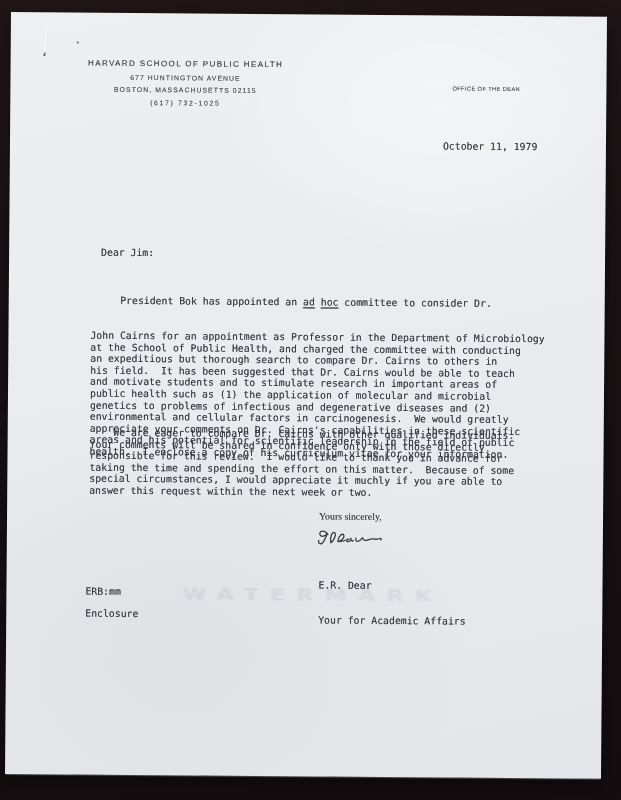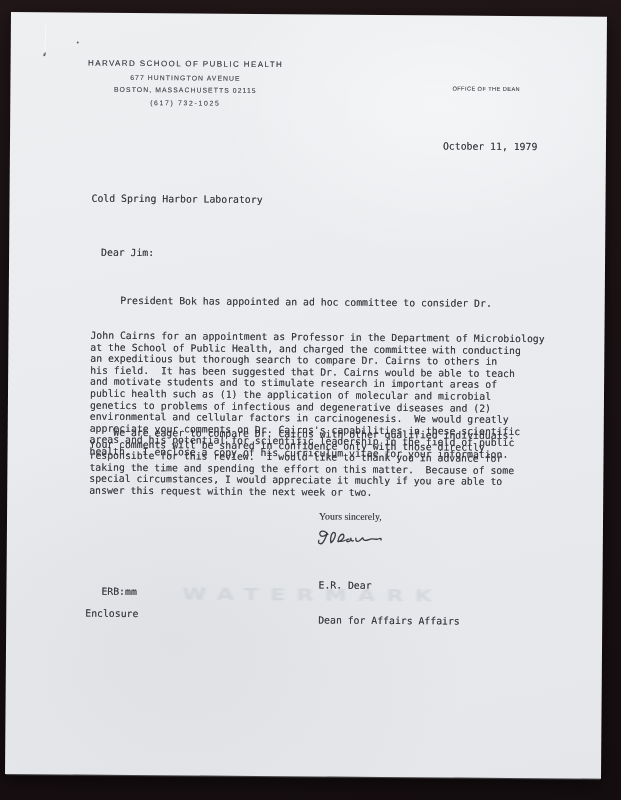--- a/index.html
+++ b/index.html
@@ -34,23 +34,23 @@
   .tw{font-family:"DejaVu Sans Mono", monospace;font-size:9.8px;line-height:11.6px;
       color:#35353b;white-space:pre;text-shadow:0 0 0.6px rgba(50,50,58,0.5);}
   .date{left:409px;top:125px;margin-left:24px;}
   .recipient{left:82px;top:180px;}
   .salutation{left:82px;top:234px;padding-left:10px;}
   .para1{left:82px;top:259px;}
   .para2{left:82px;top:414px;}
   .valediction{left:312px;top:496px;font-family:Liberation Serif, serif;}
   .sigblock{left:309px;top:513px;width:80px;height:28px;}
   .sender{left:312px;top:542px;}
-  .typist{left:79px;top:573px;margin-left:16px;}
+  .typist{left:79px;top:573px;}
   .enclosure{left:79px;top:595px;}
-  .uline{text-underline-offset:2px;text-decoration-thickness:0.8px;}
+  .uline{text-decoration:underline;text-underline-offset:2px;text-decoration-thickness:0.8px;}
   
   .watermark{left:176px;top:572px;width:280px;
       font-family:"DejaVu Sans", sans-serif;font-weight:bold;font-size:15px;
       letter-spacing:8px;color:rgba(135,143,156,0.16);filter:blur(0.7px);
       transform:scaleX(1.45) scaleY(1.1);transform-origin:left center;white-space:nowrap;}
   
   .speck-a{left:33px;top:40px;width:2px;height:4px;background:#55555c;border-radius:40% 60% 60% 40%;transform:rotate(18deg);}
   .speck-b{left:66px;top:29px;width:2px;height:2px;background:#5c5c63;border-radius:50%;}
   .scratch{left:34px;top:12px;width:1px;height:30px;background:rgba(255,255,255,0.55);transform:rotate(2deg);}
   svg.sig path{fill:none;stroke:#2c2c32;stroke-width:1.3;stroke-linecap:round;stroke-linejoin:round;opacity:0.92;}
@@ -64,21 +64,21 @@
     <div class="abs lh lh-title">HARVARD SCHOOL OF PUBLIC HEALTH</div>
     <div class="abs lh-sub">
       <div>677 HUNTINGTON AVENUE</div>
       <div>BOSTON, MASSACHUSETTS 02115</div>
       <div class="lh-phone">(617) 732-1025</div>
     </div>
     <div class="abs office">OFFICE OF THE DEAN</div>
 
     <div class="abs tw date">October 11, 1979</div>
 
-    <div class="abs tw recipient"><div>Cold Spring Harbor Laboratory</div></div>
+    <div class="abs tw recipient"></div>
 
     <div class="abs tw salutation">Dear Jim:</div>
 
     <div class="abs tw para1">
       <div><span>     President Bok has appointed an </span><span class="uline">ad</span><span> </span><span class="uline">hoc</span><span> committee to consider Dr.</span></div>
       <div><div>John Cairns for an appointment as Professor in the Department of Microbiology</div><div>at the School of Public Health, and charged the committee with conducting</div><div>an expeditious but thorough search to compare Dr. Cairns to others in</div><div>his field.  It has been suggested that Dr. Cairns would be able to teach</div><div>and motivate students and to stimulate research in important areas of</div><div>public health such as (1) the application of molecular and microbial</div><div>genetics to problems of infectious and degenerative diseases and (2)</div><div>environmental and cellular factors in carcinogenesis.  We would greatly</div><div>appreciate your comments on Dr. Cairns's capabilities in these scientific</div><div>areas and his potential for scientific leadership in the field of public</div><div>health.  I enclose a copy of his curriculum vitae for your information.</div></div>
     </div>
 
     <div class="abs tw para2"><div>    We are eager to compare Dr. Cairns with other qualified individuals.</div><div>Your comments will be shared in confidence only with those directly</div><div>responsible for this review.  I would like to thank you in advance for</div><div>taking the time and spending the effort on this matter.  Because of some</div><div>special circumstances, I would appreciate it muchly if you are able to</div><div>answer this request within the next week or two.</div></div>
 
@@ -87,21 +87,21 @@
     <svg class="abs sigblock sig" viewBox="0 0 80 28">
       <path d="M12,7 C9,2 3,3 4,7 C5,10 10,9 11,6 C12,4 9,13 7,15 C5,17.5 1.5,16 3,13"></path>
       <path d="M15,15 C14,10 16,4 18.5,5 C21,6 18,13 15.5,15"></path>
       <path d="M22,14 C22.5,8 27,4.5 28,8 C28.8,11 24,14 22,14 C25,13.5 27.5,14.5 29.5,12.5"></path>
       <path d="M33,11.5 C30.5,11 30,14.5 32.5,14 C34.5,13.6 35,11 35,10.5 C35,12.5 36,14 37.5,13"></path>
       <path d="M40,10.5 C39.5,13 41,14.6 43.5,13 C45.5,11.7 46,10 47,10 C47,12.5 49.5,13.5 53,11.8 C57,9.8 60,12.5 63,10.8 C64.5,9.9 66,11 65,12"></path>
     </svg>
 
     <div class="abs tw sender">
       <div>E.R. Dear</div>
-      <div>Dean for Affairs Affairs</div>
+      <div>Your for Academic Affairs</div>
     </div>
 
     <div class="abs tw typist">ERB:mm</div>
     <div class="abs tw enclosure">Enclosure</div>
 
     <div class="abs watermark">WATERMARK</div>
 
     <div class="abs speck-a"></div>
     <div class="abs speck-b"></div>
     <div class="abs scratch"></div>

